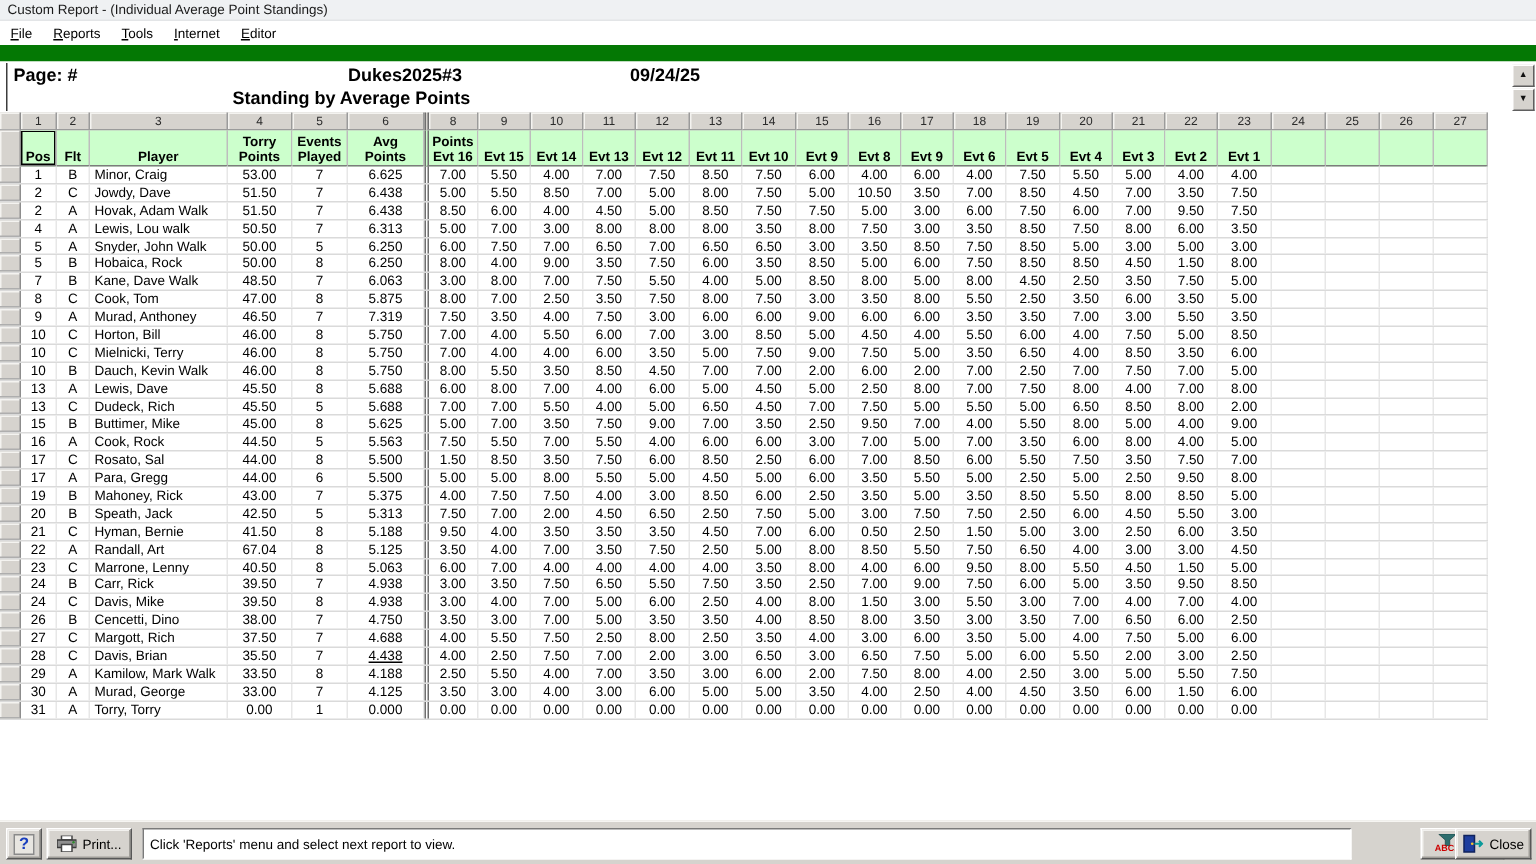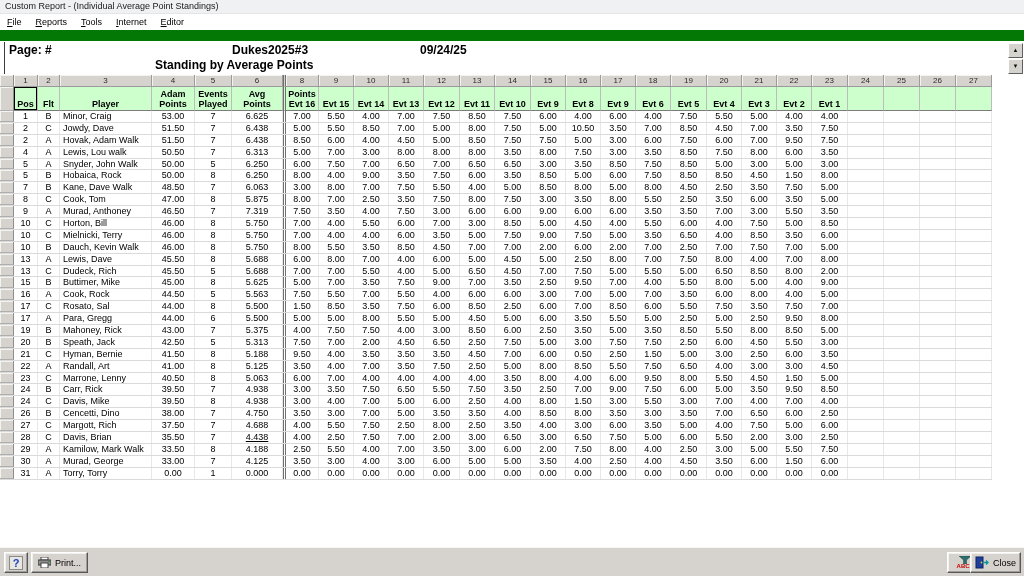--- a/index.html
+++ b/index.html
@@ -157,21 +157,21 @@
       <div class="hdr-cell selected" style="width: 24px;">
         <div>Pos</div>
       </div>
       <div class="hdr-cell" style="width: 22px;">
         <div>Flt</div>
       </div>
       <div class="hdr-cell" style="width: 92px;">
         <div>Player</div>
       </div>
       <div class="hdr-cell" style="width: 43px;">
-        <div>Adam</div>
+        <div>Torry</div>
         <div>Points</div>
       </div>
       <div class="hdr-cell" style="width: 37px;">
         <div>Events</div>
         <div>Played</div>
       </div>
       <div class="hdr-cell" style="width: 51px;">
         <div>Avg</div>
         <div>Points</div>
       </div>
@@ -836,21 +836,21 @@
       <div class="data-cell" style="width: 36px;"></div>
       <div class="data-cell" style="width: 36px;"></div>
       <div class="data-cell" style="width: 36px;"></div>
       <div class="data-cell" style="width: 36px;"></div>
     </div>
     <div class="grid-row data-row">
       <div class="rowhdr"></div>
       <div class="data-cell" style="width: 24px;">22</div>
       <div class="data-cell" style="width: 22px;">A</div>
       <div class="data-cell left" style="width: 92px;">Randall, Art</div>
-      <div class="data-cell" style="width: 43px;">41.00</div>
+      <div class="data-cell" style="width: 43px;">67.04</div>
       <div class="data-cell" style="width: 37px;">8</div>
       <div class="data-cell" style="width: 51px;">5.125</div>
       <div class="data-cell dbl" style="width: 36px;">3.50</div>
       <div class="data-cell" style="width: 35px;">4.00</div>
       <div class="data-cell" style="width: 35px;">7.00</div>
       <div class="data-cell" style="width: 35px;">3.50</div>
       <div class="data-cell" style="width: 36px;">7.50</div>
       <div class="data-cell" style="width: 35px;">2.50</div>
       <div class="data-cell" style="width: 36px;">5.00</div>
       <div class="data-cell" style="width: 35px;">8.00</div>
@@ -1136,20 +1136,23 @@
   </div>
   <div class="btn btn-print">
     <svg width="13" height="11" viewBox="0 0 13 11">
       <rect x="3" y="0" width="7" height="3" fill="#ffffff" stroke="#444"></rect>
       <rect x="0" y="3" width="13" height="5" fill="#8f8f8f" stroke="#3a3a3a"></rect>
       <rect x="3" y="6" width="7" height="5" fill="#ffffff" stroke="#444"></rect>
       <circle cx="11" cy="4.5" r="0.8" fill="#2c8a2c"></circle>
     </svg>
     <span>Print...</span>
   </div>
+  <div class="status-box">
+    <span>Click 'Reports' menu and select next report to view.</span>
+  </div>
   <div class="btn btn-sort">
     <span class="sort-icn">
       <svg width="12" height="8" viewBox="0 0 12 8">
         <polygon points="0,0 12,0 7.5,4 7.5,8 4.5,8 4.5,4" fill="#2e6e6e" stroke="#1c4646" stroke-width="0.5"></polygon>
       </svg>
       <span class="abc-txt">ABC..</span>
     </span>
     <span>Sort</span>
   </div>
   <div class="btn btn-close">

